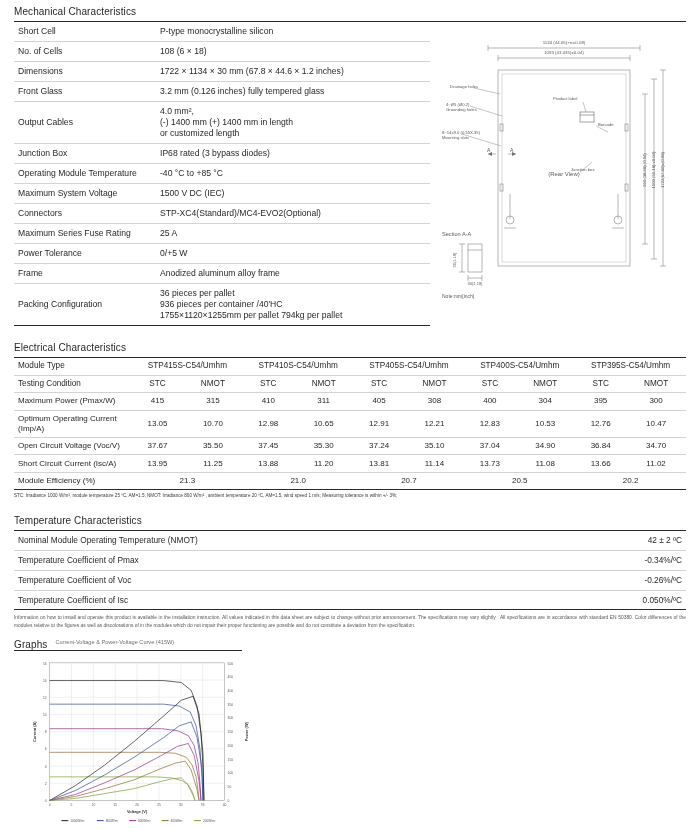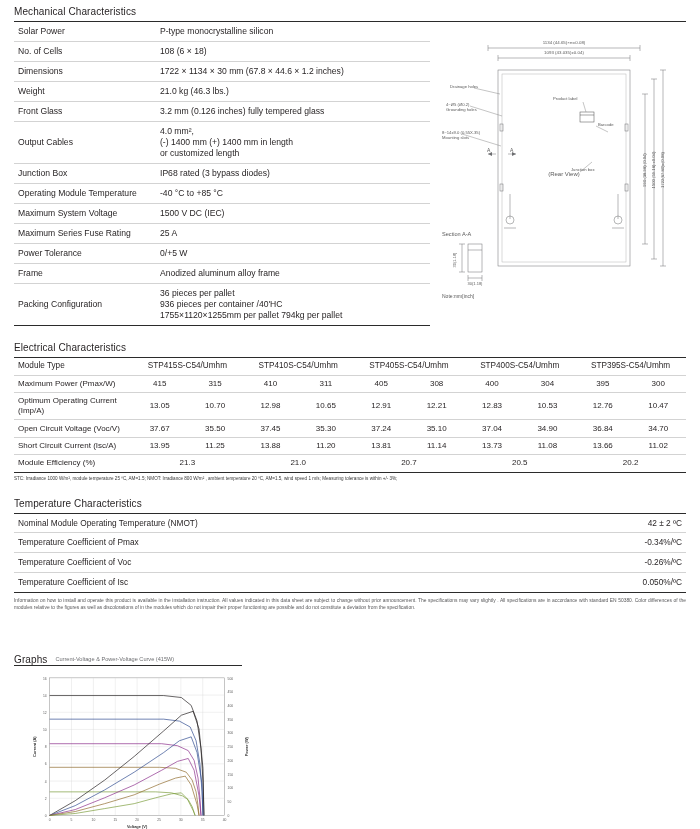--- a/index.html
+++ b/index.html
@@ -78,54 +78,50 @@
   table.temp td.k { width: 320px; margin-top: 34px; }
   table.temp td.v { text-align: right; }
   table.temp tr:last-child td { border-bottom: 1.2px solid #2b2b2b; }
 
   .disclaimer {
     font-size: 4.9px; color: #58585a; line-height: 1.5; margin-top: 4px;
     text-align: justify;
   }
 
   
-  .graph-head { display:flex; align-items:center; gap:8px;margin-top:32px; }
+  .graph-head { display:flex; align-items:flex-start; gap:8px; }
   .graph-sub { font-size: 5.6px; color:#6d6e71; }
   .graph-area { position: relative; margin-top: 4px; }
 
   .sec-gap { height: 16px; }
   .sec-gap-sm { height: 10px; }
 </style>
 </head>
 <body>
 
 <div class="page">
 
   <h2 class="section-title">Mechanical Characteristics</h2>
   <div class="rule-after-title"></div>
 
   <div class="mech-wrap">
     <div class="mech-left">
       <table class="spec">
         <tbody>
           <tr>
-              <td class="k">Solar Power</td>
+              <td class="k">Short Cell</td>
               <td class="v">P-type monocrystalline silicon</td>
             </tr>
           <tr>
               <td class="k">No. of Cells</td>
               <td class="v">108 (6 × 18)</td>
             </tr>
           <tr>
               <td class="k">Dimensions</td>
               <td class="v">1722 × 1134 × 30 mm (67.8 × 44.6 × 1.2 inches)</td>
-            </tr>
-          <tr>
-              <td class="k">Weight</td>
-              <td class="v">21.0 kg  (46.3 lbs.)</td>
             </tr>
           <tr>
               <td class="k">Front Glass</td>
               <td class="v">3.2 mm (0.126 inches) fully tempered glass</td>
             </tr>
           <tr>
               <td class="k">Output Cables</td>
               <td class="v multi">4.0 mm²,
 (-) 1400 mm (+) 1400 mm in length
 or customized length</td>
@@ -134,20 +130,24 @@
               <td class="k">Junction Box</td>
               <td class="v">IP68 rated (3 bypass diodes)</td>
             </tr>
           <tr>
               <td class="k">Operating Module Temperature</td>
               <td class="v">-40 °C to +85 °C</td>
             </tr>
           <tr>
               <td class="k">Maximum System Voltage</td>
               <td class="v">1500 V DC (IEC)</td>
+            </tr>
+          <tr>
+              <td class="k">Connectors</td>
+              <td class="v">STP-XC4(Standard)/MC4-EVO2(Optional)</td>
             </tr>
           <tr>
               <td class="k">Maximum Series Fuse Rating</td>
               <td class="v">25 A</td>
             </tr>
           <tr>
               <td class="k">Power Tolerance</td>
               <td class="v">0/+5 W</td>
             </tr>
           <tr>
@@ -260,20 +260,33 @@
   <table class="elec-table">
     <thead>
       <tr class="modtype">
         <th class="rowhead">Module Type</th>
         <th colspan="2">STP415S-C54/Umhm</th>
         <th colspan="2">STP410S-C54/Umhm</th>
         <th colspan="2">STP405S-C54/Umhm</th>
         <th colspan="2">STP400S-C54/Umhm</th>
         <th colspan="2">STP395S-C54/Umhm</th>
       </tr>
+      <tr>
+        <th class="rowhead">Testing Condition</th>
+        <th>STC</th>
+        <th>NMOT</th>
+        <th>STC</th>
+        <th>NMOT</th>
+        <th>STC</th>
+        <th>NMOT</th>
+        <th>STC</th>
+        <th>NMOT</th>
+        <th>STC</th>
+        <th>NMOT</th>
+      </tr>
     </thead>
     <tbody>
       <tr>
         <td class="rowhead">Maximum Power (Pmax/W)</td>
         <td>415</td>
         <td>315</td>
         <td>410</td>
         <td>311</td>
         <td>405</td>
         <td>308</td>

